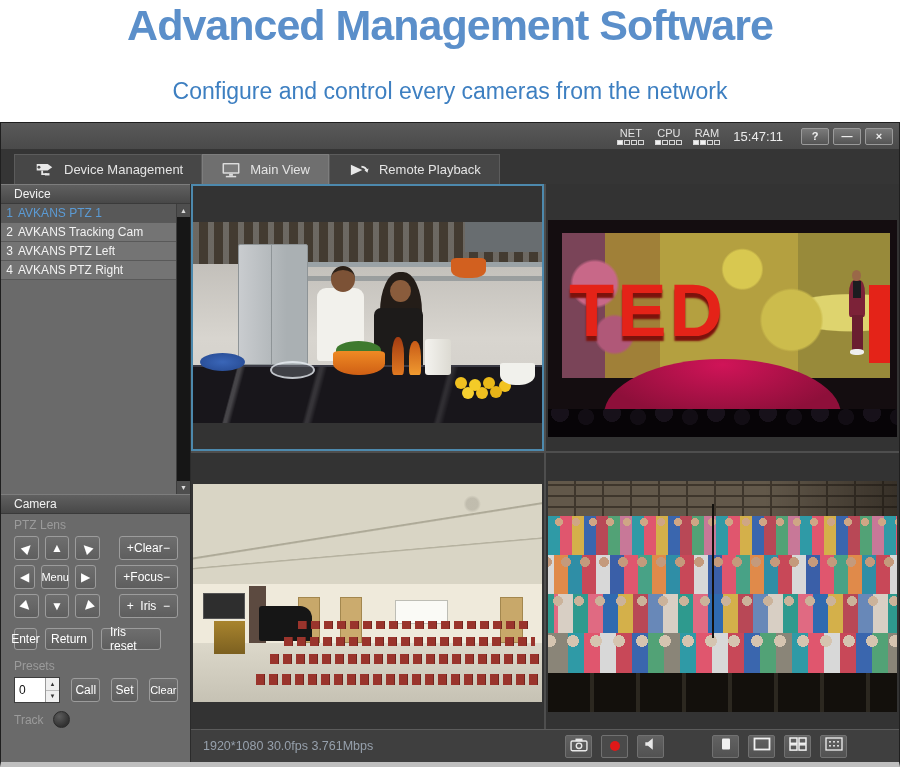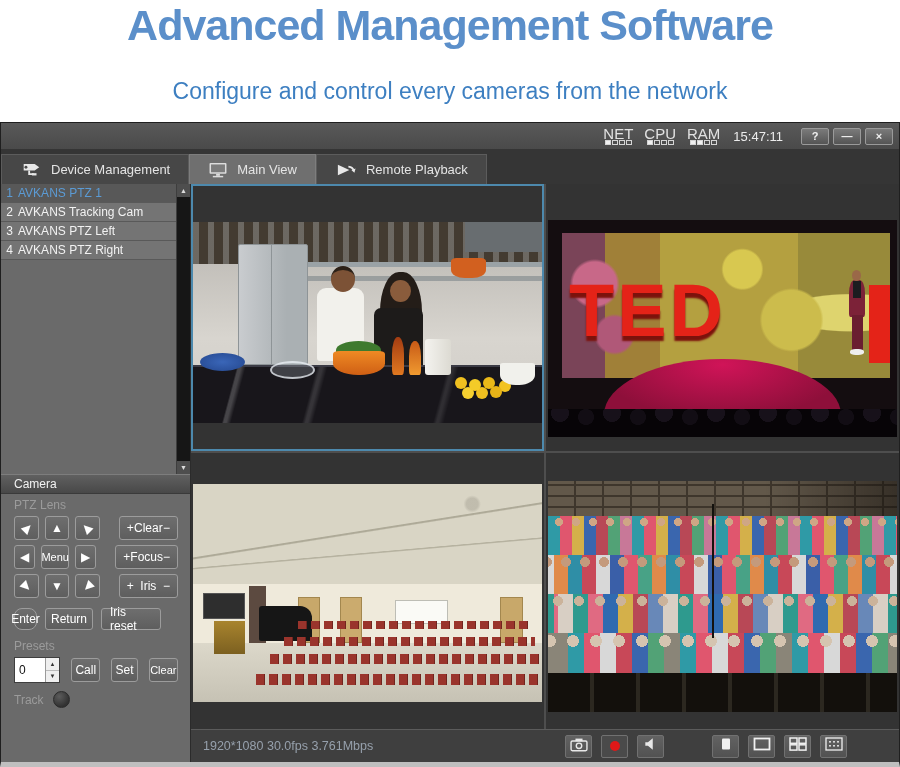--- a/index.html
+++ b/index.html
@@ -11,29 +11,29 @@
   .hero h1 { padding-top: 1px; font-size: 43px; font-weight: 700; color: #5b8fca; letter-spacing: -1px; }
   .hero h2 { margin-top: 28px; font-size: 23px; font-weight: 400; color: #3d7fc1; text-align: center; }
 
   
   .window { width: 900px; height: 645px; background: #3c3c3c; border: 1px solid #1f1f1f; border-bottom: 5px solid #bfbfbf; position: relative; }
 
   
   .titlebar { height: 26px; background: linear-gradient(#595959,#4a4a4a); display: flex; align-items: center; justify-content: flex-end; padding-right: 6px; }
   .meters { display: flex; gap: 11px; margin-right: 13px; }
   .meter { text-align: center; }
-  .meter-label { color: #e2e2e2; font-size: 15px; line-height: 11px; display: block; }
+  .meter-label { color: #e2e2e2; font-size: 11px; line-height: 11px; display: block; }
   .cells { display: flex; gap: 1px; margin-top: 1px; justify-content: center; }
   .cell { width: 6px; height: 5px; border: 1px solid #d5d5d5; }
   .cell.filled { background: #f0f0f0; }
   .clock { color: #ececec; font-size: 13px; margin-right: 14px; }
   .tb-btn { width: 28px; height: 17px; margin-left: 4px; background: linear-gradient(#7a7a7a,#555555); border: 1px solid #9a9a9a; border-radius: 2px; color: #f0f0f0; font-size: 11px; font-weight: bold; display: flex; align-items: center; justify-content: center; cursor: pointer; }
 
   
-  .tabbar { height: 35px; background: #353535; display: flex; align-items: flex-end; padding-left: 0; }
+  .tabbar { height: 35px; background: #353535; display: flex; align-items: flex-end; padding-left: 13px; }
   .tab { height: 30px; display: flex; align-items: center; gap: 9px; padding: 0 18px; background: #474747; border: 1px solid #5c5c5c; border-bottom: none; color: #e4e4e4; font-size: 13px; cursor: pointer; }
   .tab.active { background: #6f6f6f; border-color: #7d7d7d; }
   .tab svg { display: block; }
 
   
   .content { display: flex; height: 578px; }
 
   
   .left-panel { width: 190px; background: #6a6a6a; border-right: 1px solid #2b2b2b; display: flex; flex-direction: column; }
   .panel-header { height: 20px; flex: 0 0 20px; background: linear-gradient(#606060,#484848); border-top: 1px solid #7d7d7d; border-bottom: 1px solid #3a3a3a; color: #f2f2f2; font-size: 12px; display: flex; align-items: center; padding-left: 13px; }
@@ -58,21 +58,21 @@
   .g { display: block; line-height: 1; }
   .g-up::before { content: "▲"; } .g-down::before { content: "▼"; }
   .g-left::before { content: "◀"; } .g-right::before { content: "▶"; }
   .g-ne { transform: rotate(-45deg); } .g-ne::before { content: "▶"; }
   .g-nw { transform: rotate(45deg); } .g-nw::before { content: "◀"; }
   .g-se { transform: rotate(45deg); } .g-se::before { content: "▶"; }
   .g-sw { transform: rotate(-45deg); } .g-sw::before { content: "◀"; }
 
   .cmd-row { display: flex; gap: 8px; margin-top: 10px; }
   .cmd-row .btn { height: 22px; padding: 0 8px; }
-  .b-enter { width: 23px; border-radius: 8px; } .b-return { width: 48px; } .b-irisreset { width: 60px; }
+  .b-enter { width: 23px; } .b-return { width: 48px; } .b-irisreset { width: 60px; }
 
   .presets-label { margin-top: 9px; }
   .preset-row { display: flex; align-items: center; gap: 11px; margin-top: 2px; }
   .spin { display: flex; width: 52px; height: 26px; background: #ffffff; border: 1px solid #3e3e3e; }
   .preset-input { flex: 1; width: 30px; border: none; outline: none; font-size: 12px; color: #111; padding-left: 4px; font-family: "Liberation Sans", sans-serif; }
   .spin-btns { width: 14px; display: flex; flex-direction: column; border-left: 1px solid #9a9a9a; }
   .spin-btn { flex: 1; background: #efefef; color: #333; font-size: 6px; display: flex; align-items: center; justify-content: center; cursor: pointer; }
   .spin-btn.up { border-bottom: 1px solid #bbb; }
   .b-call { width: 34px; height: 24px; } .b-set { width: 30px; height: 24px; } .b-clear { width: 34px; height: 24px; font-size: 11px; }
 
@@ -281,20 +281,23 @@
             <path d="M21.5 6.5l-1.2 4.4-3.2-3z" fill="#e8e8e8"></path>
           </svg>
         </span>
       <span>Remote Playback</span>
     </div>
   </div>
 
   <div class="content">
 
     <div class="left-panel">
+      <div class="panel-header">
+        <span>Device</span>
+      </div>
 
       <div class="device-list">
         <div class="dl-rows">
           <div class="device-row selected">
             <span class="idx">1</span>
             <span>AVKANS PTZ 1</span>
           </div>
           <div class="device-row">
             <span class="idx">2</span>
             <span>AVKANS Tracking Cam</span>

